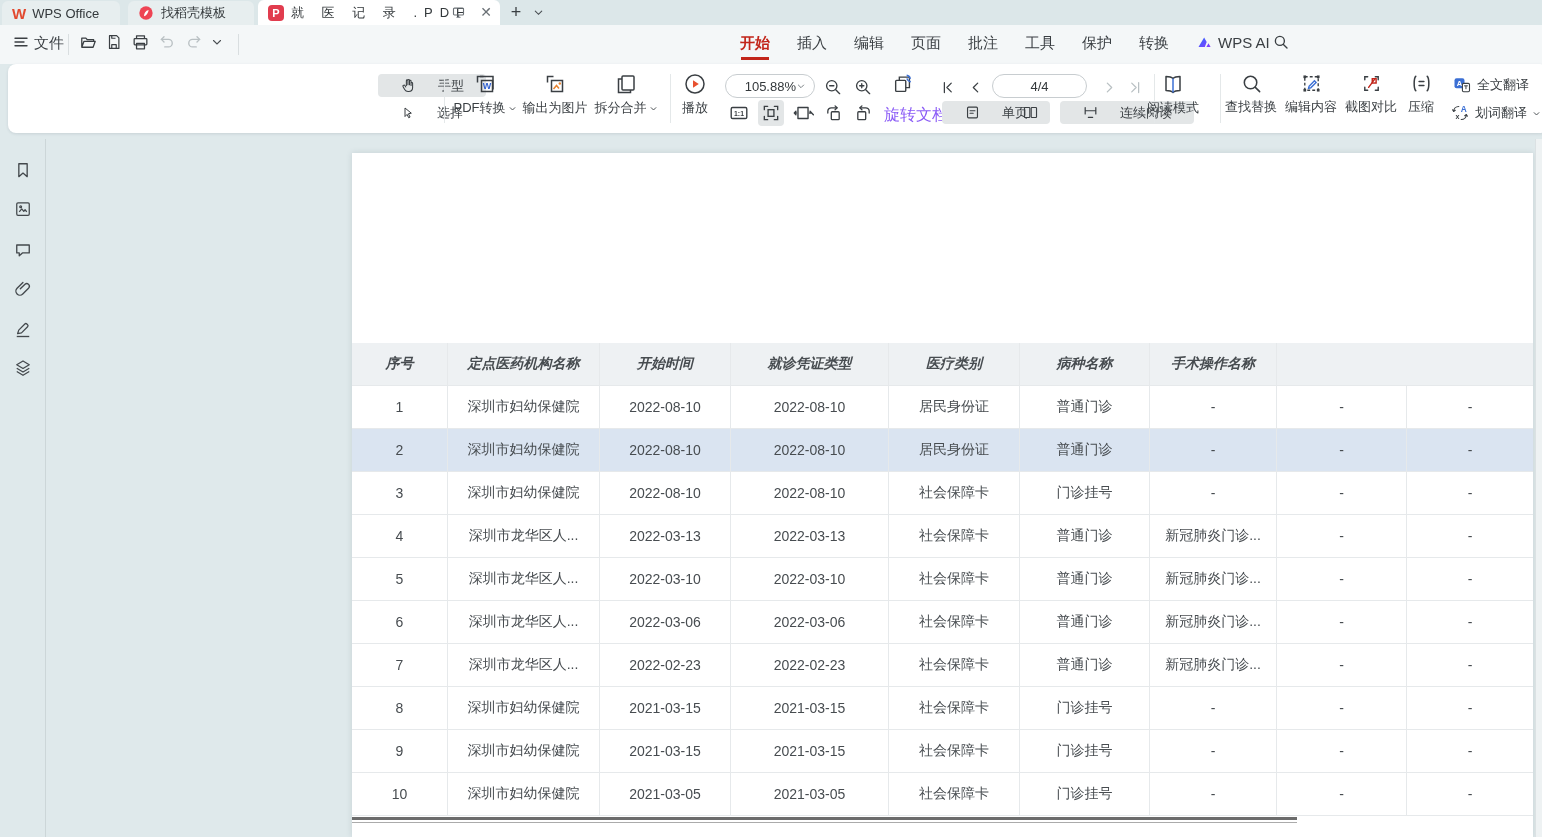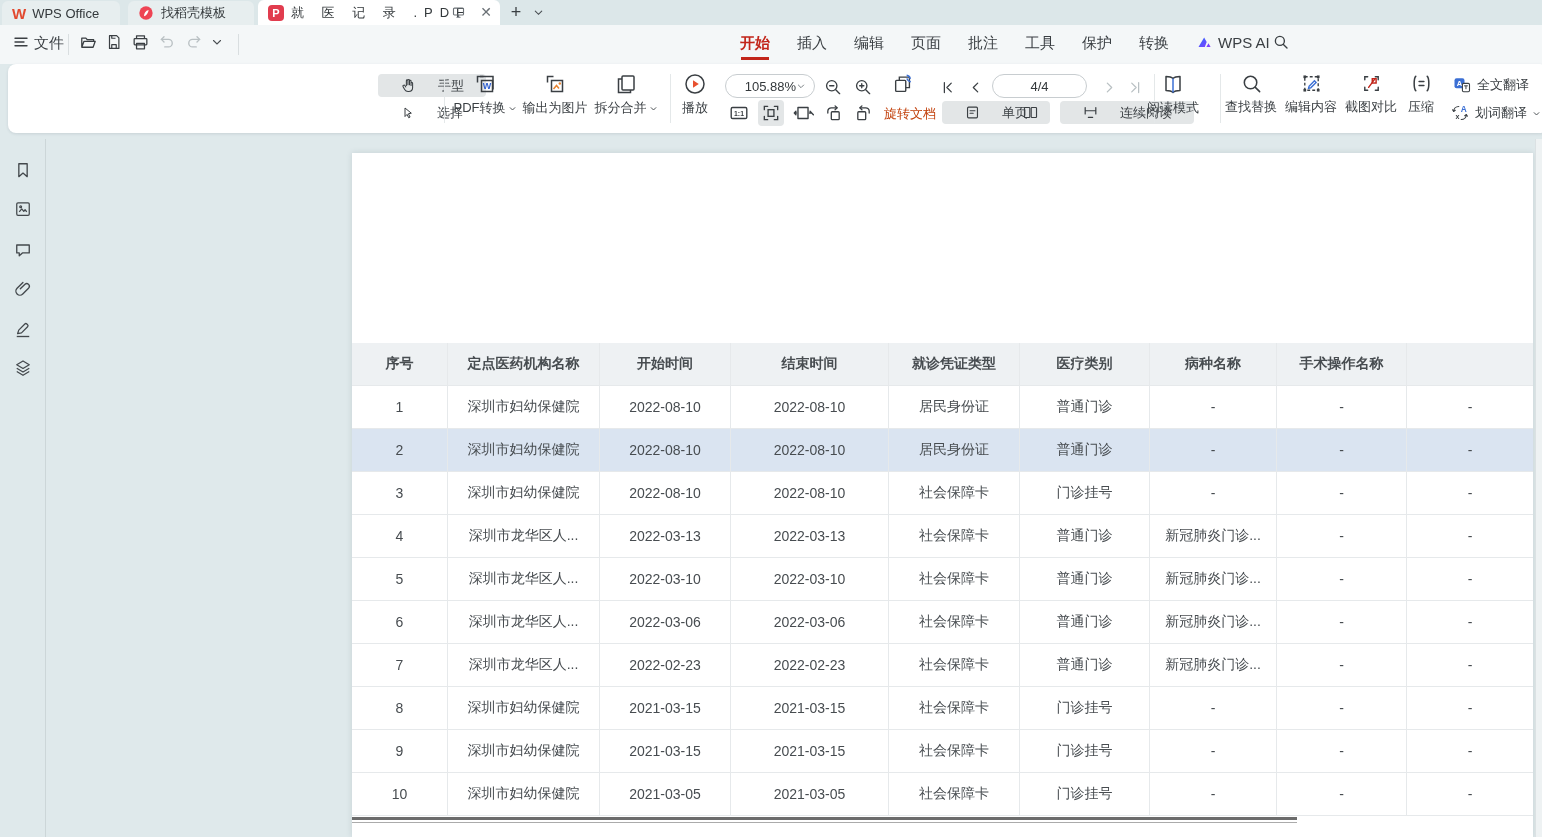--- a/index.html
+++ b/index.html
@@ -54,21 +54,21 @@
   #sidebar{left:0;top:139px;width:46px;height:698px;border-right:1px solid #ccd6d8;}
   .sicon{position:absolute;left:13px;width:20px;height:20px;}
 
   
   #page{left:352px;top:153px;width:1181px;height:684px;background:#fff;box-shadow:0 0 6px rgba(50,70,80,.15);}
   #scrollbar{left:1535px;top:139px;width:7px;height:698px;background:#eef2f3;border-left:1px solid #dbe1e3;}
 
   
   #tbl{position:absolute;left:0px;top:190px;width:1181px;font-size:14px;}
   .trow{display:flex;height:43px;border-bottom:1px solid var(--tbl-line);}
-  .trow.head{background:var(--tbl-head);font-weight:bold;color:#33383b;}
+  .trow.head{background:var(--tbl-head);font-weight:bold;color:#33383b;font-style:italic;}
   .trow.hl{background:var(--tbl-hl);}
   .tcell{display:flex;align-items:center;justify-content:center;border-right:1px solid var(--tbl-line);
          color:#474c50;white-space:nowrap;overflow:hidden;}
   .tcell:nth-child(1){width:96px;}  .tcell:nth-child(2){width:152px;}
   .tcell:nth-child(3){width:131px;} .tcell:nth-child(4){width:158px;}
   .tcell:nth-child(5){width:131px;} .tcell:nth-child(6){width:130px;}
   .tcell:nth-child(7){width:127px;} .tcell:nth-child(8){width:130px;}
   .tcell:nth-child(9){width:126px;border-right:none;}
   #tbl-endline{position:absolute;left:0;top:664px;width:945px;height:3px;background:#6c6c6c;}
   #tbl-endline2{position:absolute;left:0;top:669px;width:945px;height:1px;background:#ababab;}
@@ -329,21 +329,21 @@
           <path d="M13.8 3.3l2.3 2.2-2.3 2.2"></path>
       </svg>
     </div>
     <div class="sq" style="left:842px;top:36px;">
       <svg class="i" width="21" height="21" viewBox="0 0 24 24" fill="none" stroke="#3a3f43" stroke-width="1.5" stroke-linecap="round" stroke-linejoin="round">
         <rect x="5.5" y="10" width="9" height="9" rx="1"></rect>
           <path d="M8 5.5h6.5a4 4 0 0 1 4 4v2"></path>
           <path d="M10.2 3.3 7.9 5.5l2.3 2.2"></path>
       </svg>
     </div>
-    <span style="position:absolute;left:876px;top:41px;font-size:13px;color:#c2410c;">旋转文档</span>
+    <span style="position:absolute;left:876px;top:41px;font-size:16px;color:#8b5cf6;">旋转文档</span>
 
     <div class="pill on" style="left:934px;top:37px;">
       <svg class="i" width="17" height="17" viewBox="0 0 24 24" fill="none" stroke="#3a3f43" stroke-width="1.6" stroke-linecap="round">
         <rect x="5" y="4.5" width="14" height="15" rx="1.5"></rect>
           <path d="M8.5 9.5h7M8.5 13h4.5"></path>
       </svg>
       <span>单页</span>
     </div>
     <div class="pill" style="left:992px;top:37px;">
       <svg class="i" width="17" height="17" viewBox="0 0 24 24" fill="none" stroke="#3a3f43" stroke-width="1.6" stroke-linecap="round">
@@ -481,21 +481,20 @@
       </svg>
     </div>
   </div>
 
   <div id="page" class="abs">
     <div id="tbl">
       <div class="trow head">
           <div class="tcell">序号</div>
           <div class="tcell">定点医药机构名称</div>
           <div class="tcell">开始时间</div>
-          <div class="tcell">结束时间</div>
           <div class="tcell">就诊凭证类型</div>
           <div class="tcell">医疗类别</div>
           <div class="tcell">病种名称</div>
           <div class="tcell">手术操作名称</div>
         </div>
       <div>
           <div class="trow">
             <div class="tcell">1</div>
             <div class="tcell">深圳市妇幼保健院</div>
             <div class="tcell">2022-08-10</div>

